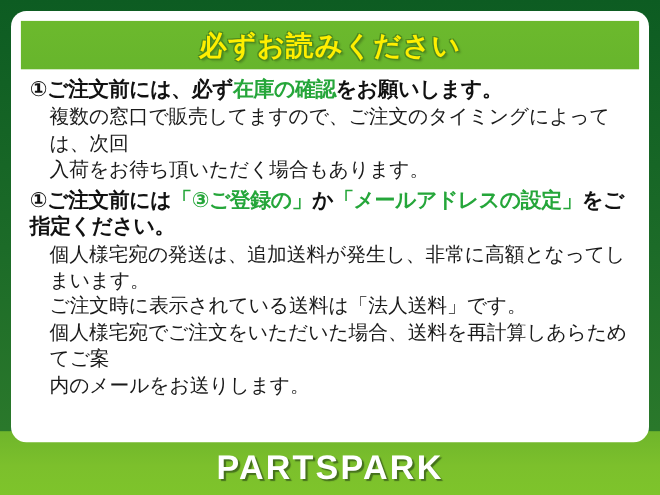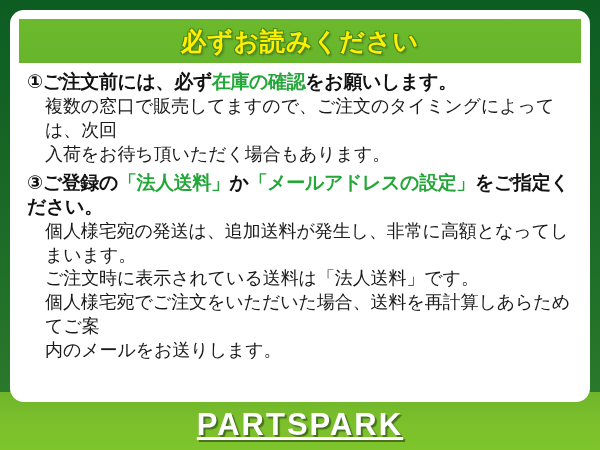--- a/index.html
+++ b/index.html
@@ -101,21 +101,20 @@
     bottom: 7px;
     text-align: center;
   }
   #brand-text {
     display: inline-block;
     color: #ffffff;
     font-size: 31px;
     font-weight: bold;
     letter-spacing: 2px;
     text-shadow: 2px 2px 1px rgba(40,70,20,0.65);
-    text-decoration: underline;
   }
 </style>
 </head>
 <body>
 
 <div id="root">
 
   <div id="footer-band"></div>
 
   <div id="card">
@@ -129,21 +128,21 @@
       <div class="notice-item">
         <div class="notice-heading">
           <span>①ご注文前には、必ず</span><span class="hl-green">在庫の確認</span><span>をお願いします。</span>
         </div>
         <div class="notice-body">複数の窓口で販売してますので、ご注文のタイミングによっては、次回
 入荷をお待ち頂いただく場合もあります。</div>
       </div>
 
       <div class="notice-item">
         <div class="notice-heading wrap">
-          <span>③ご登録の</span><span class="hl-green">「法人送料」</span><span>か</span><span class="hl-green">「メールアドレスの設定」</span><span>をご指定ください。</span>
+          <span>①ご注文前には</span><span class="hl-green">「③ご登録の」</span><span>か</span><span class="hl-green">「メールアドレスの設定」</span><span>をご指定ください。</span>
         </div>
         <div class="notice-body">個人様宅宛の発送は、追加送料が発生し、非常に高額となってしまいます。
 ご注文時に表示されている送料は「法人送料」です。
 個人様宅宛でご注文をいただいた場合、送料を再計算しあらためてご案
 内のメールをお送りします。</div>
       </div>
 
       <div class="notice-item">
       </div>
 

